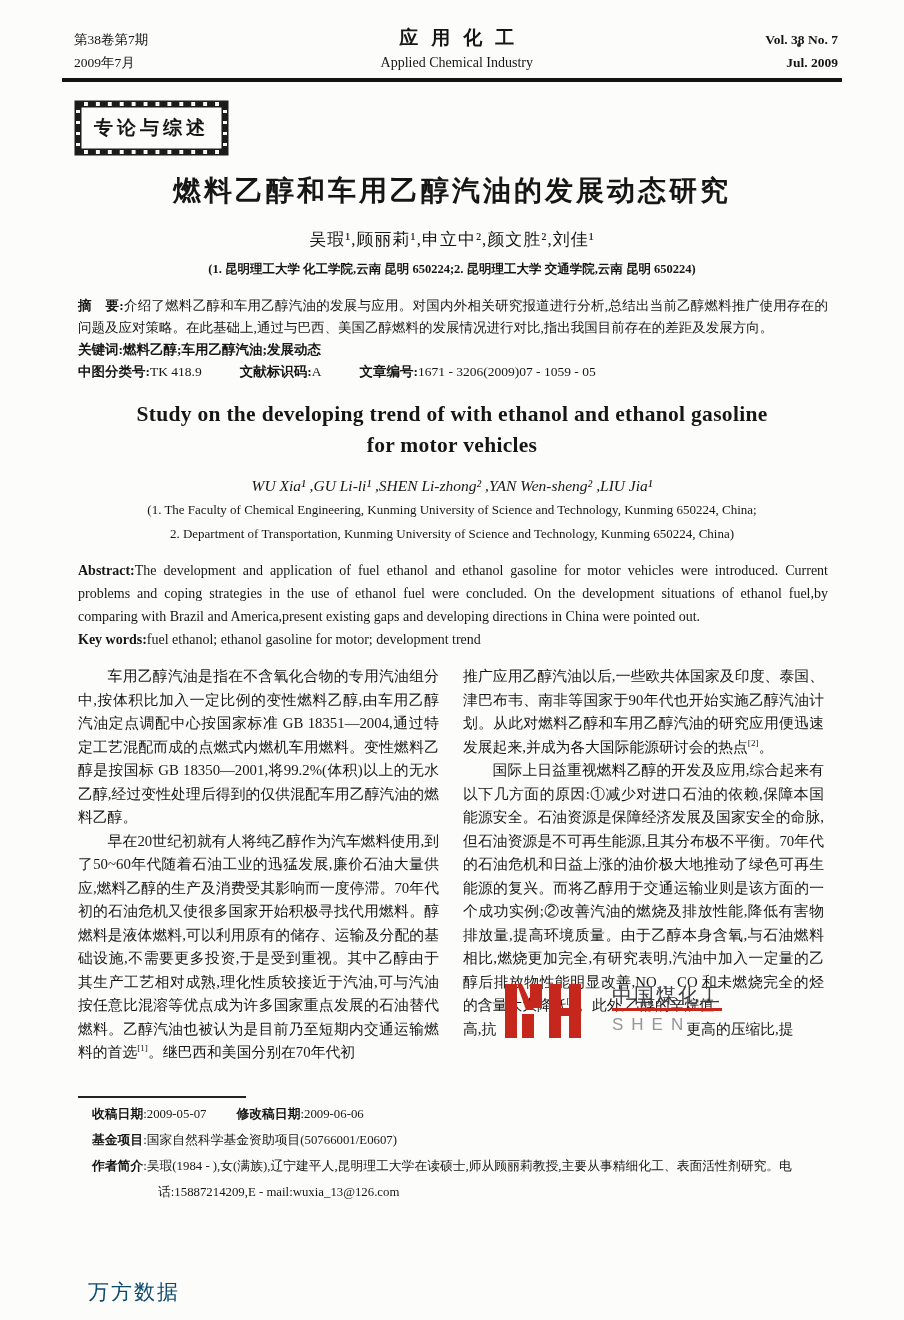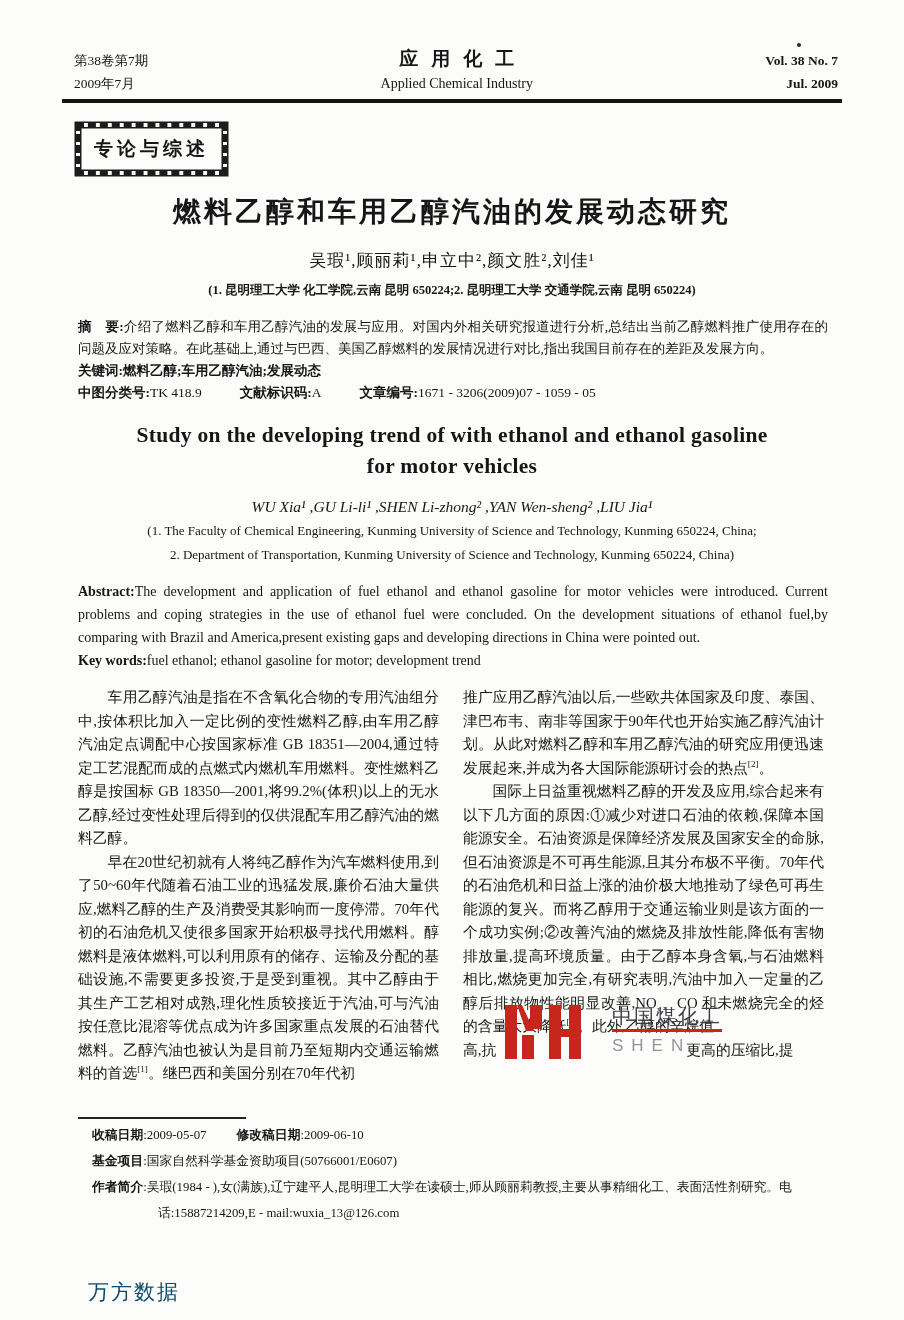--- a/index.html
+++ b/index.html
@@ -6,21 +6,21 @@
   .page{
     position:relative;
     width:904px;height:1320px;
     margin:0 auto;
     background:#fcfcfa;
     color:#161616;
     font-family:"Liberation Serif","DejaVu Serif",serif;
     overflow:hidden;
     box-sizing:border-box;
   }
-  .inner{padding:46px 62px 0 62px;}
+  .inner{padding:25px 62px 0 62px;}
   p{margin:0;}
 
   
   .hdr{display:flex;justify-content:space-between;align-items:flex-end;}
   .hdr-left,.hdr-right{font-size:13.5px;line-height:23px;}
   .hdr-left{text-align:left;padding-left:12px;}
   .hdr-right{text-align:right;font-weight:bold;padding-right:4px;}
   .hdr-center{text-align:center;}
   .journal-cn{font-size:19px;font-weight:bold;letter-spacing:13px;text-indent:13px;
               font-family:"Liberation Sans","DejaVu Sans",sans-serif;}
@@ -177,21 +177,21 @@
               <span class="wm-en" style="display:block">SHEN</span>
             </span>
           </span>
         </p>
       </div>
     </div>
 
     <div class="footnote">
       <div class="fn-rule"></div>
       <div class="fn-lines" id="fn-lines">
-          <div><span class="b">收稿日期</span><span>:2009-05-07</span><span class="gap" style="width: 30px;"></span><span class="b">修改稿日期</span><span>:2009-06-10</span></div>
+          <div><span class="b">收稿日期</span><span>:2009-05-07</span><span class="gap" style="width: 30px;"></span><span class="b">修改稿日期</span><span>:2009-06-06</span></div>
           <div><span class="b">基金项目</span><span>:国家自然科学基金资助项目(50766001/E0607)</span></div>
           <div><span class="b">作者简介</span><span>:吴瑕(1984 - ),女(满族),辽宁建平人,昆明理工大学在读硕士,师从顾丽莉教授,主要从事精细化工、表面活性剂研究。电话:15887214209,E - mail:wuxia_13@126.com</span></div>
         </div>
     </div>
 
   </div>
 
   <div class="wanfang">万方数据</div>
   <div class="dot1"></div>
 </div>

